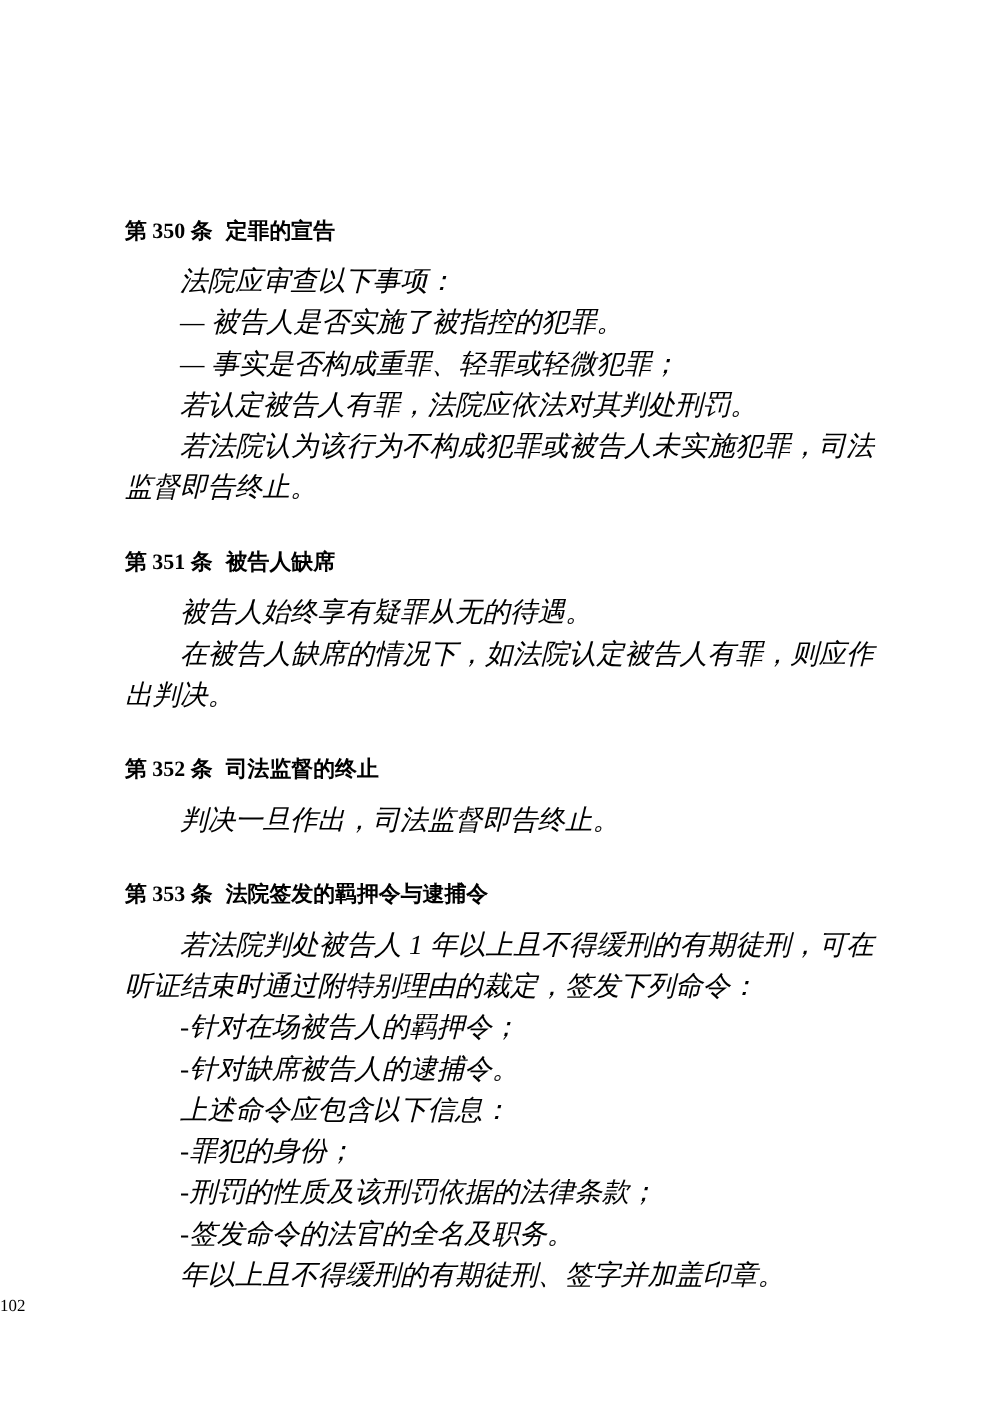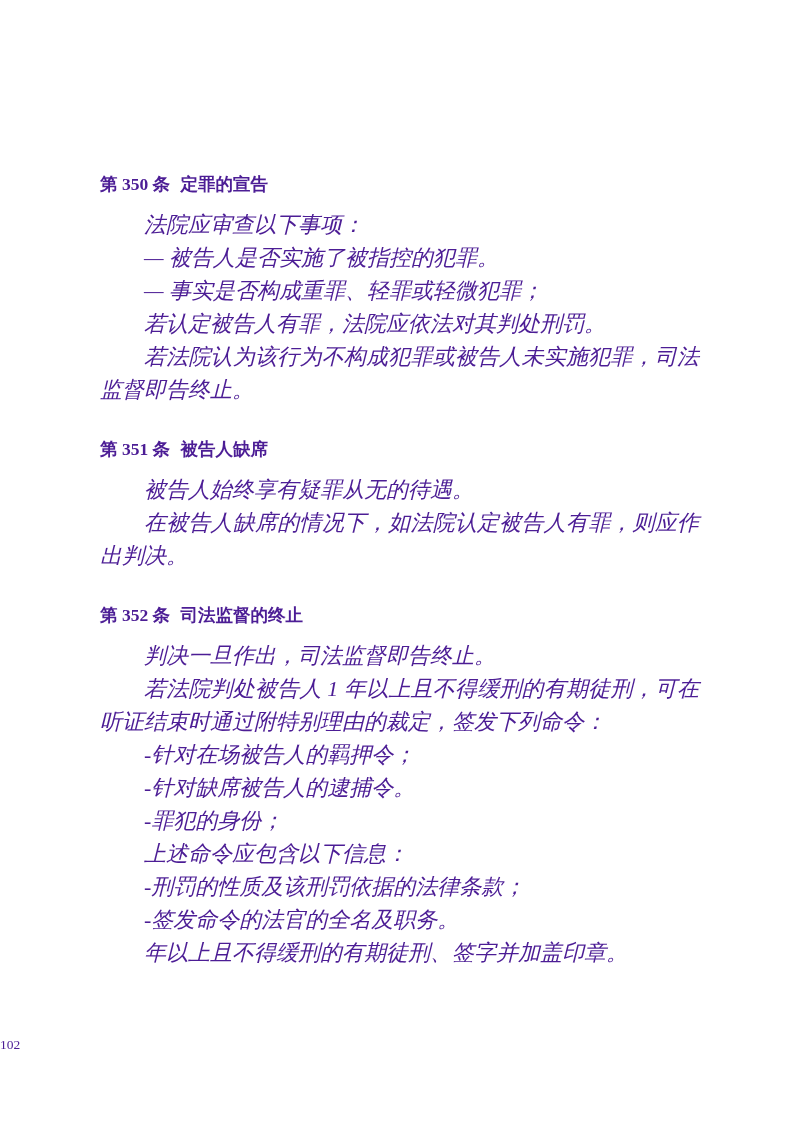--- a/index.html
+++ b/index.html
@@ -5,21 +5,21 @@
   html, body {
     margin: 0;
     padding: 0;
     background: #ffffff;
   }
   .doc-page {
     position: relative;
     width: 793px;
     height: 1122px;
     background: #ffffff;
-    color: #4c1d95;
+    color: #000000;
     font-family: "Liberation Serif", "DejaVu Serif", serif;
     overflow: hidden;
   }
   .content {
     position: absolute;
     left: 100px;
     top: 168px;
     width: 599px;
   }
   .article-heading {
@@ -65,25 +65,26 @@
     <p class="body-par">若认定被告人有罪，法院应依法对其判处刑罚。</p>
     <p class="body-par">若法院认为该行为不构成犯罪或被告人未实施犯罪，司法监督即告终止。</p>
 
     <h2 class="article-heading"><span>第 351 条</span><span class="article-title">被告人缺席</span></h2>
     <p class="body-par">被告人始终享有疑罪从无的待遇。</p>
     <p class="body-par">在被告人缺席的情况下，如法院认定被告人有罪，则应作出判决。</p>
 
     <h2 class="article-heading"><span>第 352 条</span><span class="article-title">司法监督的终止</span></h2>
     <p class="body-par">判决一旦作出，司法监督即告终止。</p>
 
+    <h2 class="article-heading"><span>第 353 条</span><span class="article-title">法院签发的羁押令与逮捕令</span></h2>
     <p class="body-par">若法院判处被告人 1 年以上且不得缓刑的有期徒刑，可在听证结束时通过附特别理由的裁定，签发下列命令：</p>
     <p class="body-par">-针对在场被告人的羁押令；</p>
     <p class="body-par">-针对缺席被告人的逮捕令。</p>
+    <p class="body-par">上述命令应包含以下信息：</p>
     <p class="body-par">-罪犯的身份；</p>
-    <p class="body-par">上述命令应包含以下信息：</p>
     <p class="body-par">-刑罚的性质及该刑罚依据的法律条款；</p>
     <p class="body-par">-签发命令的法官的全名及职务。</p>
     <p class="body-par">年以上且不得缓刑的有期徒刑、签字并加盖印章。</p>
 
   </div>
 
   <div class="page-number">102</div>
 </div>
 
 </body></html>

